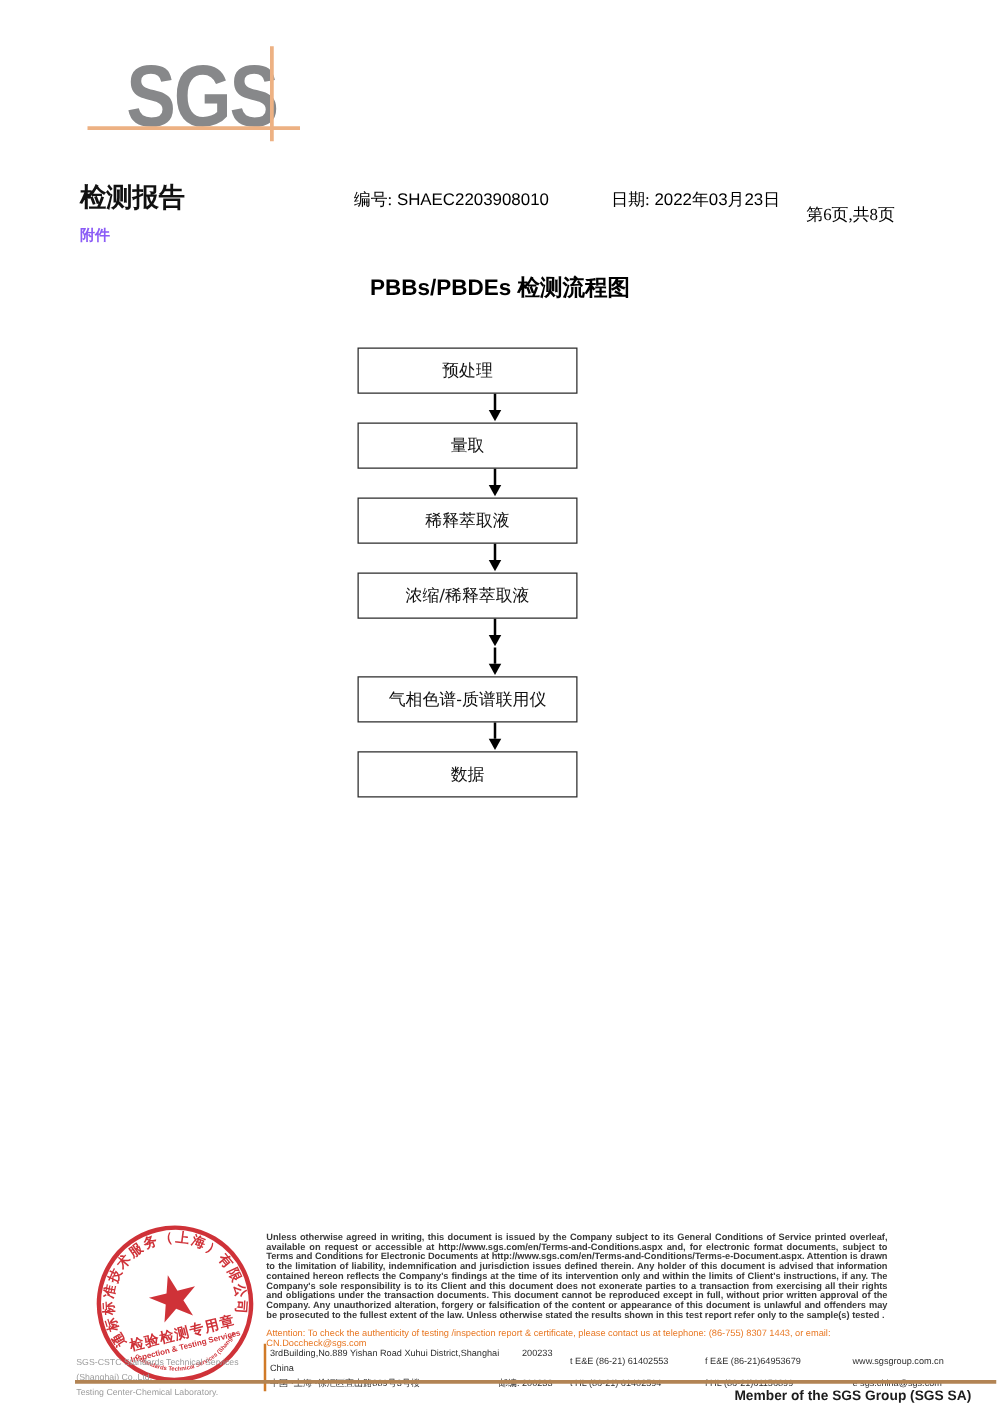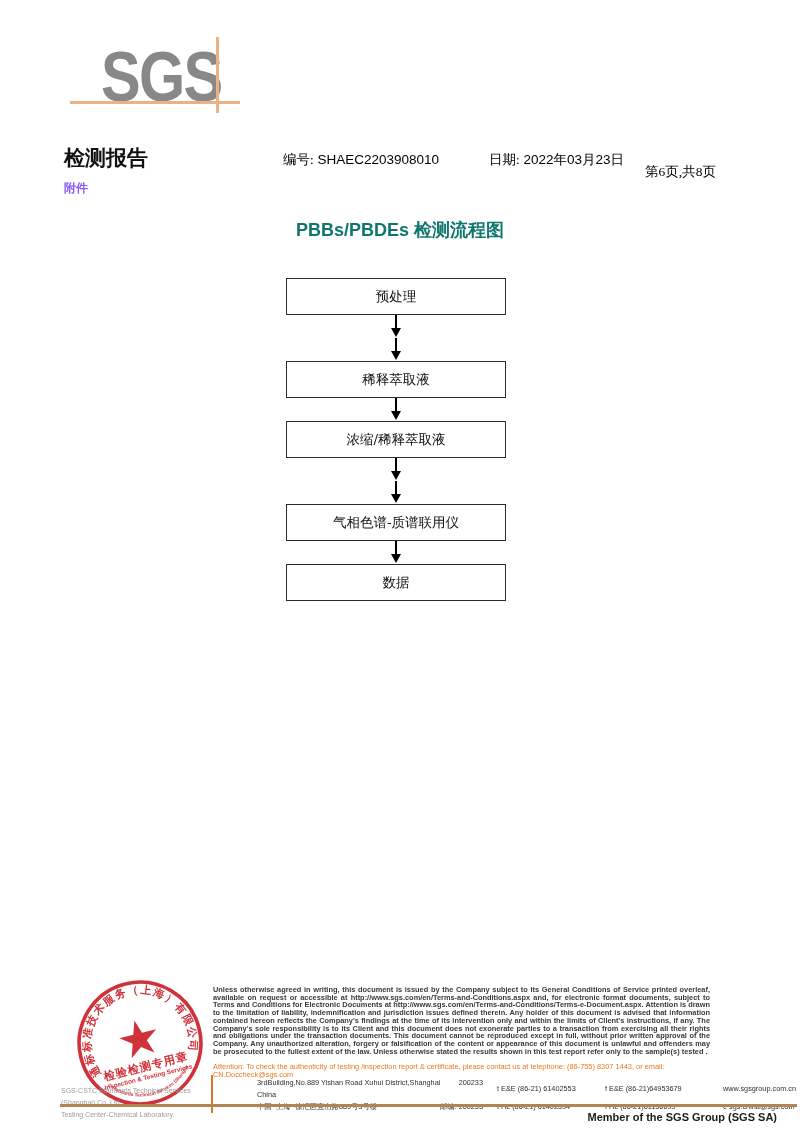--- a/index.html
+++ b/index.html
@@ -72,30 +72,30 @@
 
   
   .chart-title {
     position: absolute;
     left: 0;
     top: 218px;
     width: 800px;
     text-align: center;
     font-size: 18px;
     font-weight: bold;
-    color: #0f766e;
+    color: #000000;
   }
   .flow {
     position: absolute;
     left: 286px;
     top: 278px;
     width: 220px;
   }
   .flow-box {
-    width: 220px;
+    width: 176px;
     height: 37px;
     border: 1.5px solid #2b2b2b;
     display: flex;
     align-items: center;
     justify-content: center;
     font-family: "DejaVu Serif", "Liberation Serif", serif;
     font-size: 13.5px;
     color: #111;
     background: #fff;
   }
@@ -143,21 +143,20 @@
     top: 1077px;
     width: 580px;
     font-size: 7.3px;
     color: #2e2e2e;
   }
   .addr-row {
     display: grid;
     grid-template-columns: 240px 108px 118px 1fr;
     line-height: 12px;
     align-items: center;
-    margin-left: 41px;
   }
   .addr-cell1 { display: flex; }
   .addr-post { margin-left: auto; padding-right: 14px; }
   .vrule-orange {
     position: absolute;
     left: 211px;
     top: 1075px;
     width: 2px;
     height: 38px;
     background: #d07a28;
@@ -219,20 +218,21 @@
   <div class="attachment">附件</div>
 
   <div class="chart-title">PBBs/PBDEs 检测流程图</div>
 
   <div class="flow">
     <div class="flow-box">预处理</div>
     <div class="flow-arrow">
         <div class="shaft"></div>
         <div class="head"></div>
       </div>
+    <div class="flow-box">量取</div>
     <div class="flow-arrow">
         <div class="shaft"></div>
         <div class="head"></div>
       </div>
     <div class="flow-box">稀释萃取液</div>
     <div class="flow-arrow">
         <div class="shaft"></div>
         <div class="head"></div>
       </div>
     <div class="flow-box">浓缩/稀释萃取液</div>

